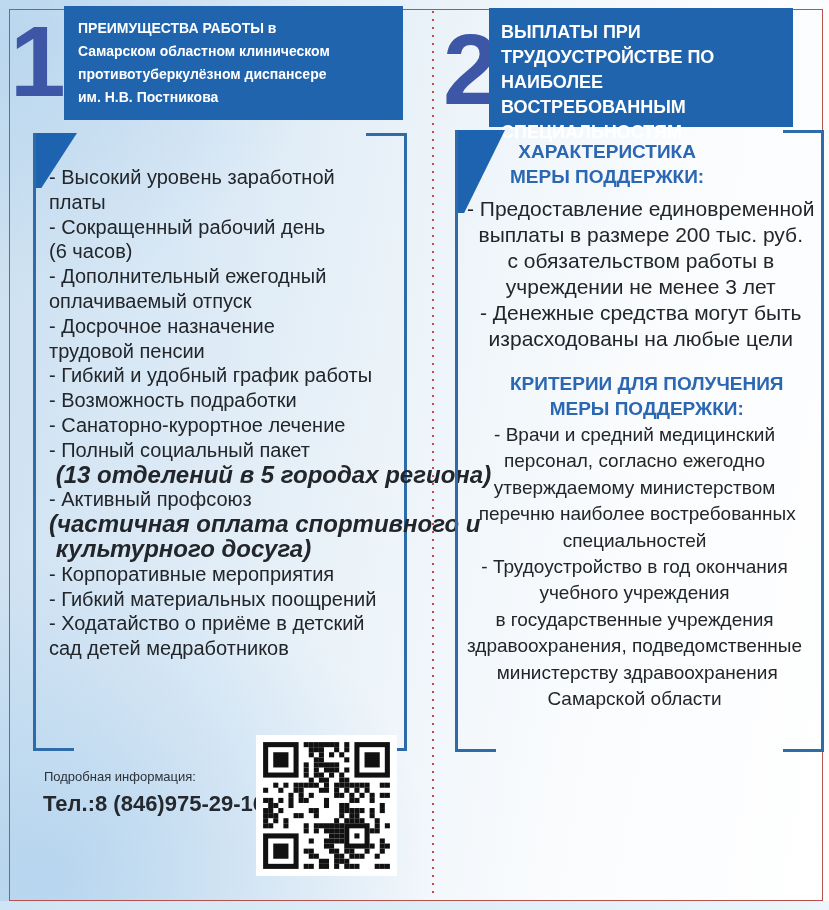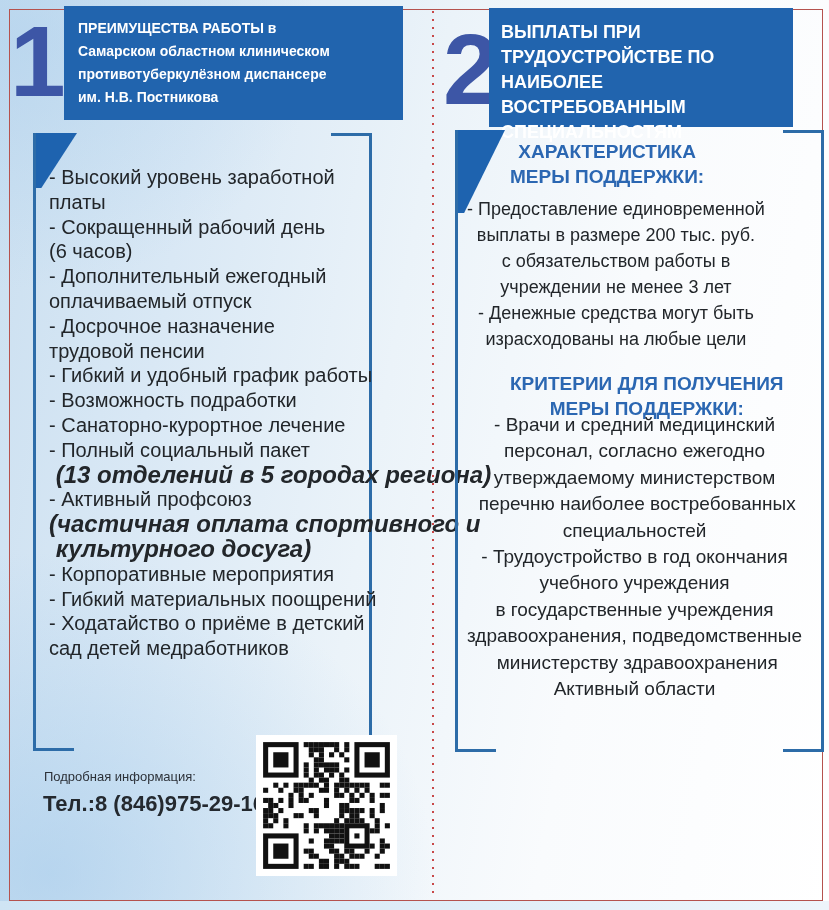--- a/index.html
+++ b/index.html
@@ -27,43 +27,43 @@
 
   .header-box{position:absolute;background:var(--header-bg);color:#ffffff;font-weight:bold;
     white-space:pre-line;box-sizing:border-box;}
   .hb1{left:64px;top:6px;width:339px;height:114px;padding:11px 10px 0 14px;
     font-size:14px;line-height:23px;}
   .hb2{left:489px;top:8px;width:304px;height:119px;padding:12px 8px 0 12px;
     font-size:18px;line-height:25px;}
 
   .content-box{position:absolute;border-left:3px solid var(--box-border);
     border-right:3px solid var(--box-border);box-sizing:border-box;}
-  .box1{left:33px;top:133px;width:339px;height:618px;}
+  .box1{left:33px;top:133px;width:374px;height:618px;}
   .box2{left:455px;top:130px;width:369px;height:622px;text-align:center;}
   .corner{position:absolute;height:3px;width:38px;background:var(--box-border);}
   .corner.tr{top:0;right:0;}
   .corner.bl{bottom:0;left:0;}
   .corner.br{bottom:0;right:0;}
   .flag{position:absolute;left:0;top:0;background:var(--triangle);
     clip-path:polygon(0 0,100% 0,13% 100%,0 100%);}
   .flag1{width:41px;height:55px;}
   .flag2{width:47px;height:83px;}
 
   .benefit-list{position:absolute;left:13px;top:32px;color:var(--body-text);
     font-size:20px;line-height:24.8px;}
   .line{white-space:pre;}
   .line.italic{font-style:italic;font-weight:bold;font-size:24px;}
 
   .section-title{position:absolute;color:var(--heading);font-weight:bold;
     font-size:19px;line-height:25px;white-space:pre-line;}
   .st1{left:52px;top:9px;}
   .st2{left:52px;top:241px;}
   .section-lines{position:absolute;color:var(--body-text);}
-  .sl1{left:9px;top:66px;font-size:18px;line-height:26px;}
-  .sl2{left:9px;top:282px;font-size:19px;line-height:26.4px;}
+  .sl1{left:9px;top:66px;font-size:21px;line-height:26px;}
+  .sl2{left:9px;top:292px;font-size:19px;line-height:26.4px;}
 
   .footer-label{position:absolute;left:44px;top:769px;font-size:13px;color:#2c3138;}
   .footer-phone{position:absolute;left:43px;top:791px;font-size:22px;font-weight:bold;color:#24292f;}
   .qr{position:absolute;left:256px;top:735px;width:141px;height:141px;}
 </style>
 </head>
 <body>
 
 <div class="page">
   <div class="page-border"></div>
@@ -343,17 +343,17 @@
           <div class="line">- Врачи и средний медицинский</div>
           <div class="line">персонал, согласно ежегодно</div>
           <div class="line">утверждаемому министерством</div>
           <div class="line"> перечню наиболее востребованных</div>
           <div class="line">специальностей</div>
           <div class="line">- Трудоустройство в год окончания</div>
           <div class="line">учебного учреждения</div>
           <div class="line">в государственные учреждения</div>
           <div class="line">здравоохранения, подведомственные</div>
           <div class="line"> министерству здравоохранения</div>
-          <div class="line">Активный области</div>
+          <div class="line">Самарской области</div>
         </div>
     </div>
   </section>
 </div>
 
 </body></html>

